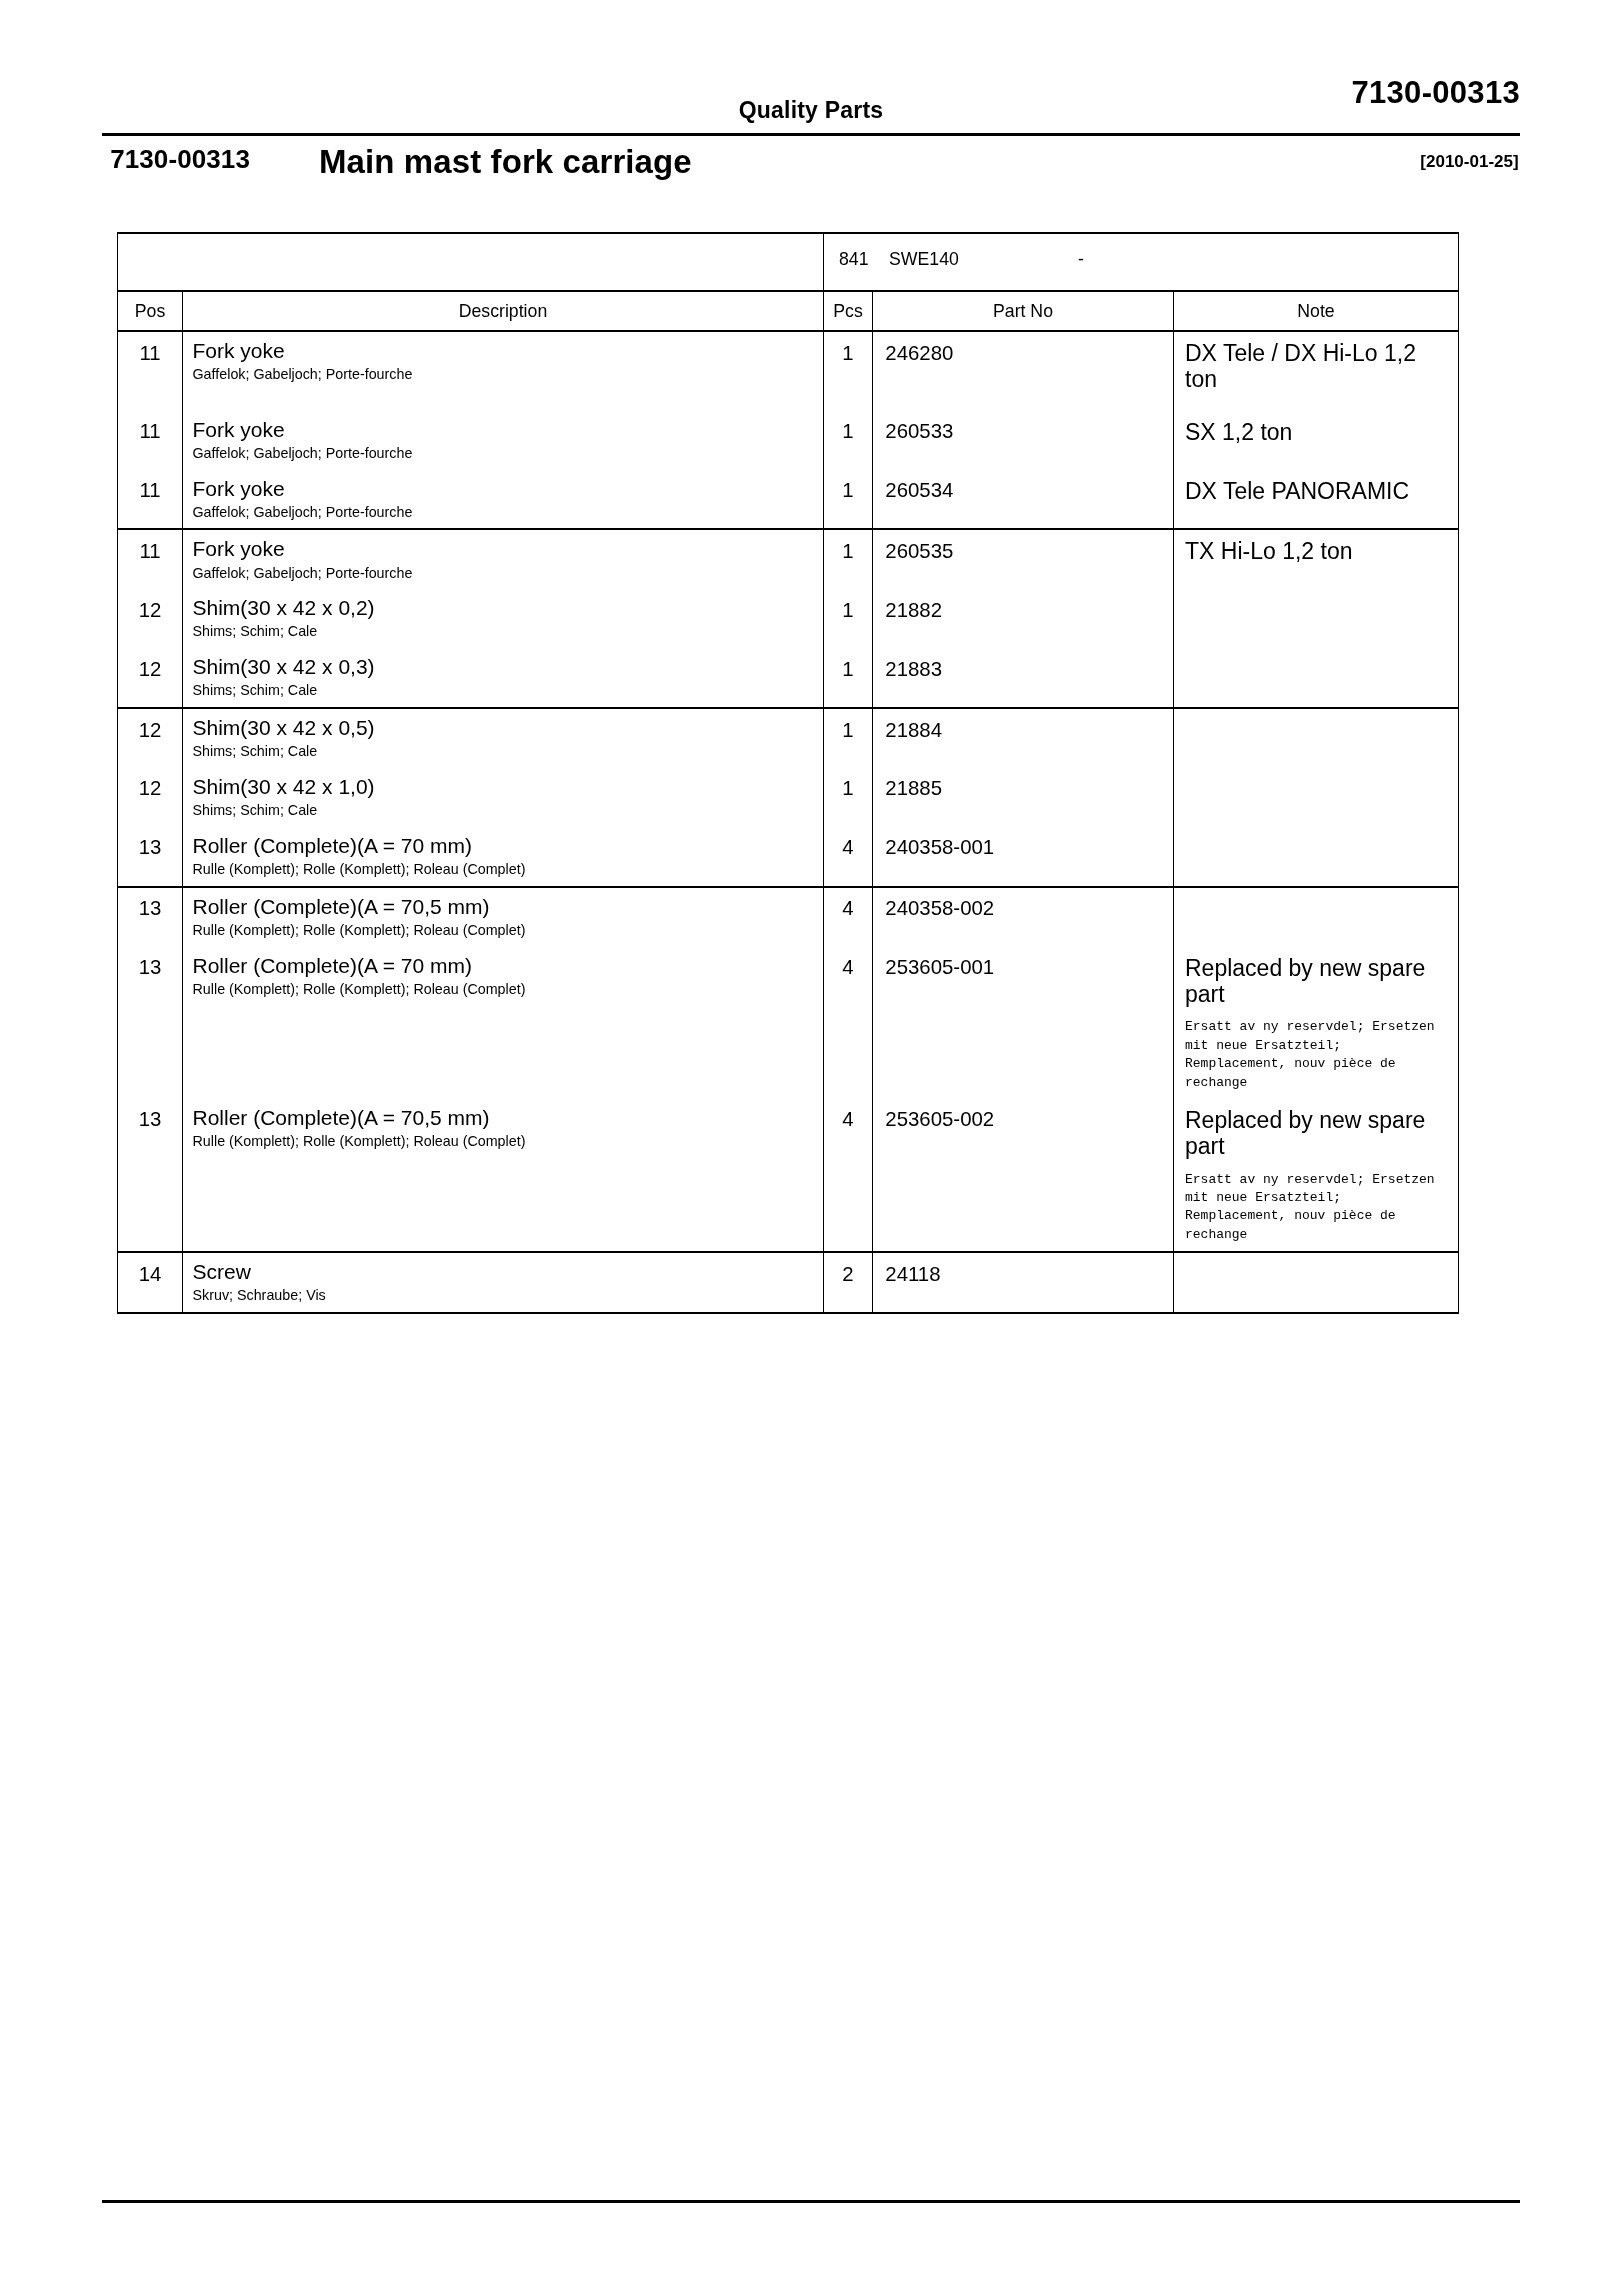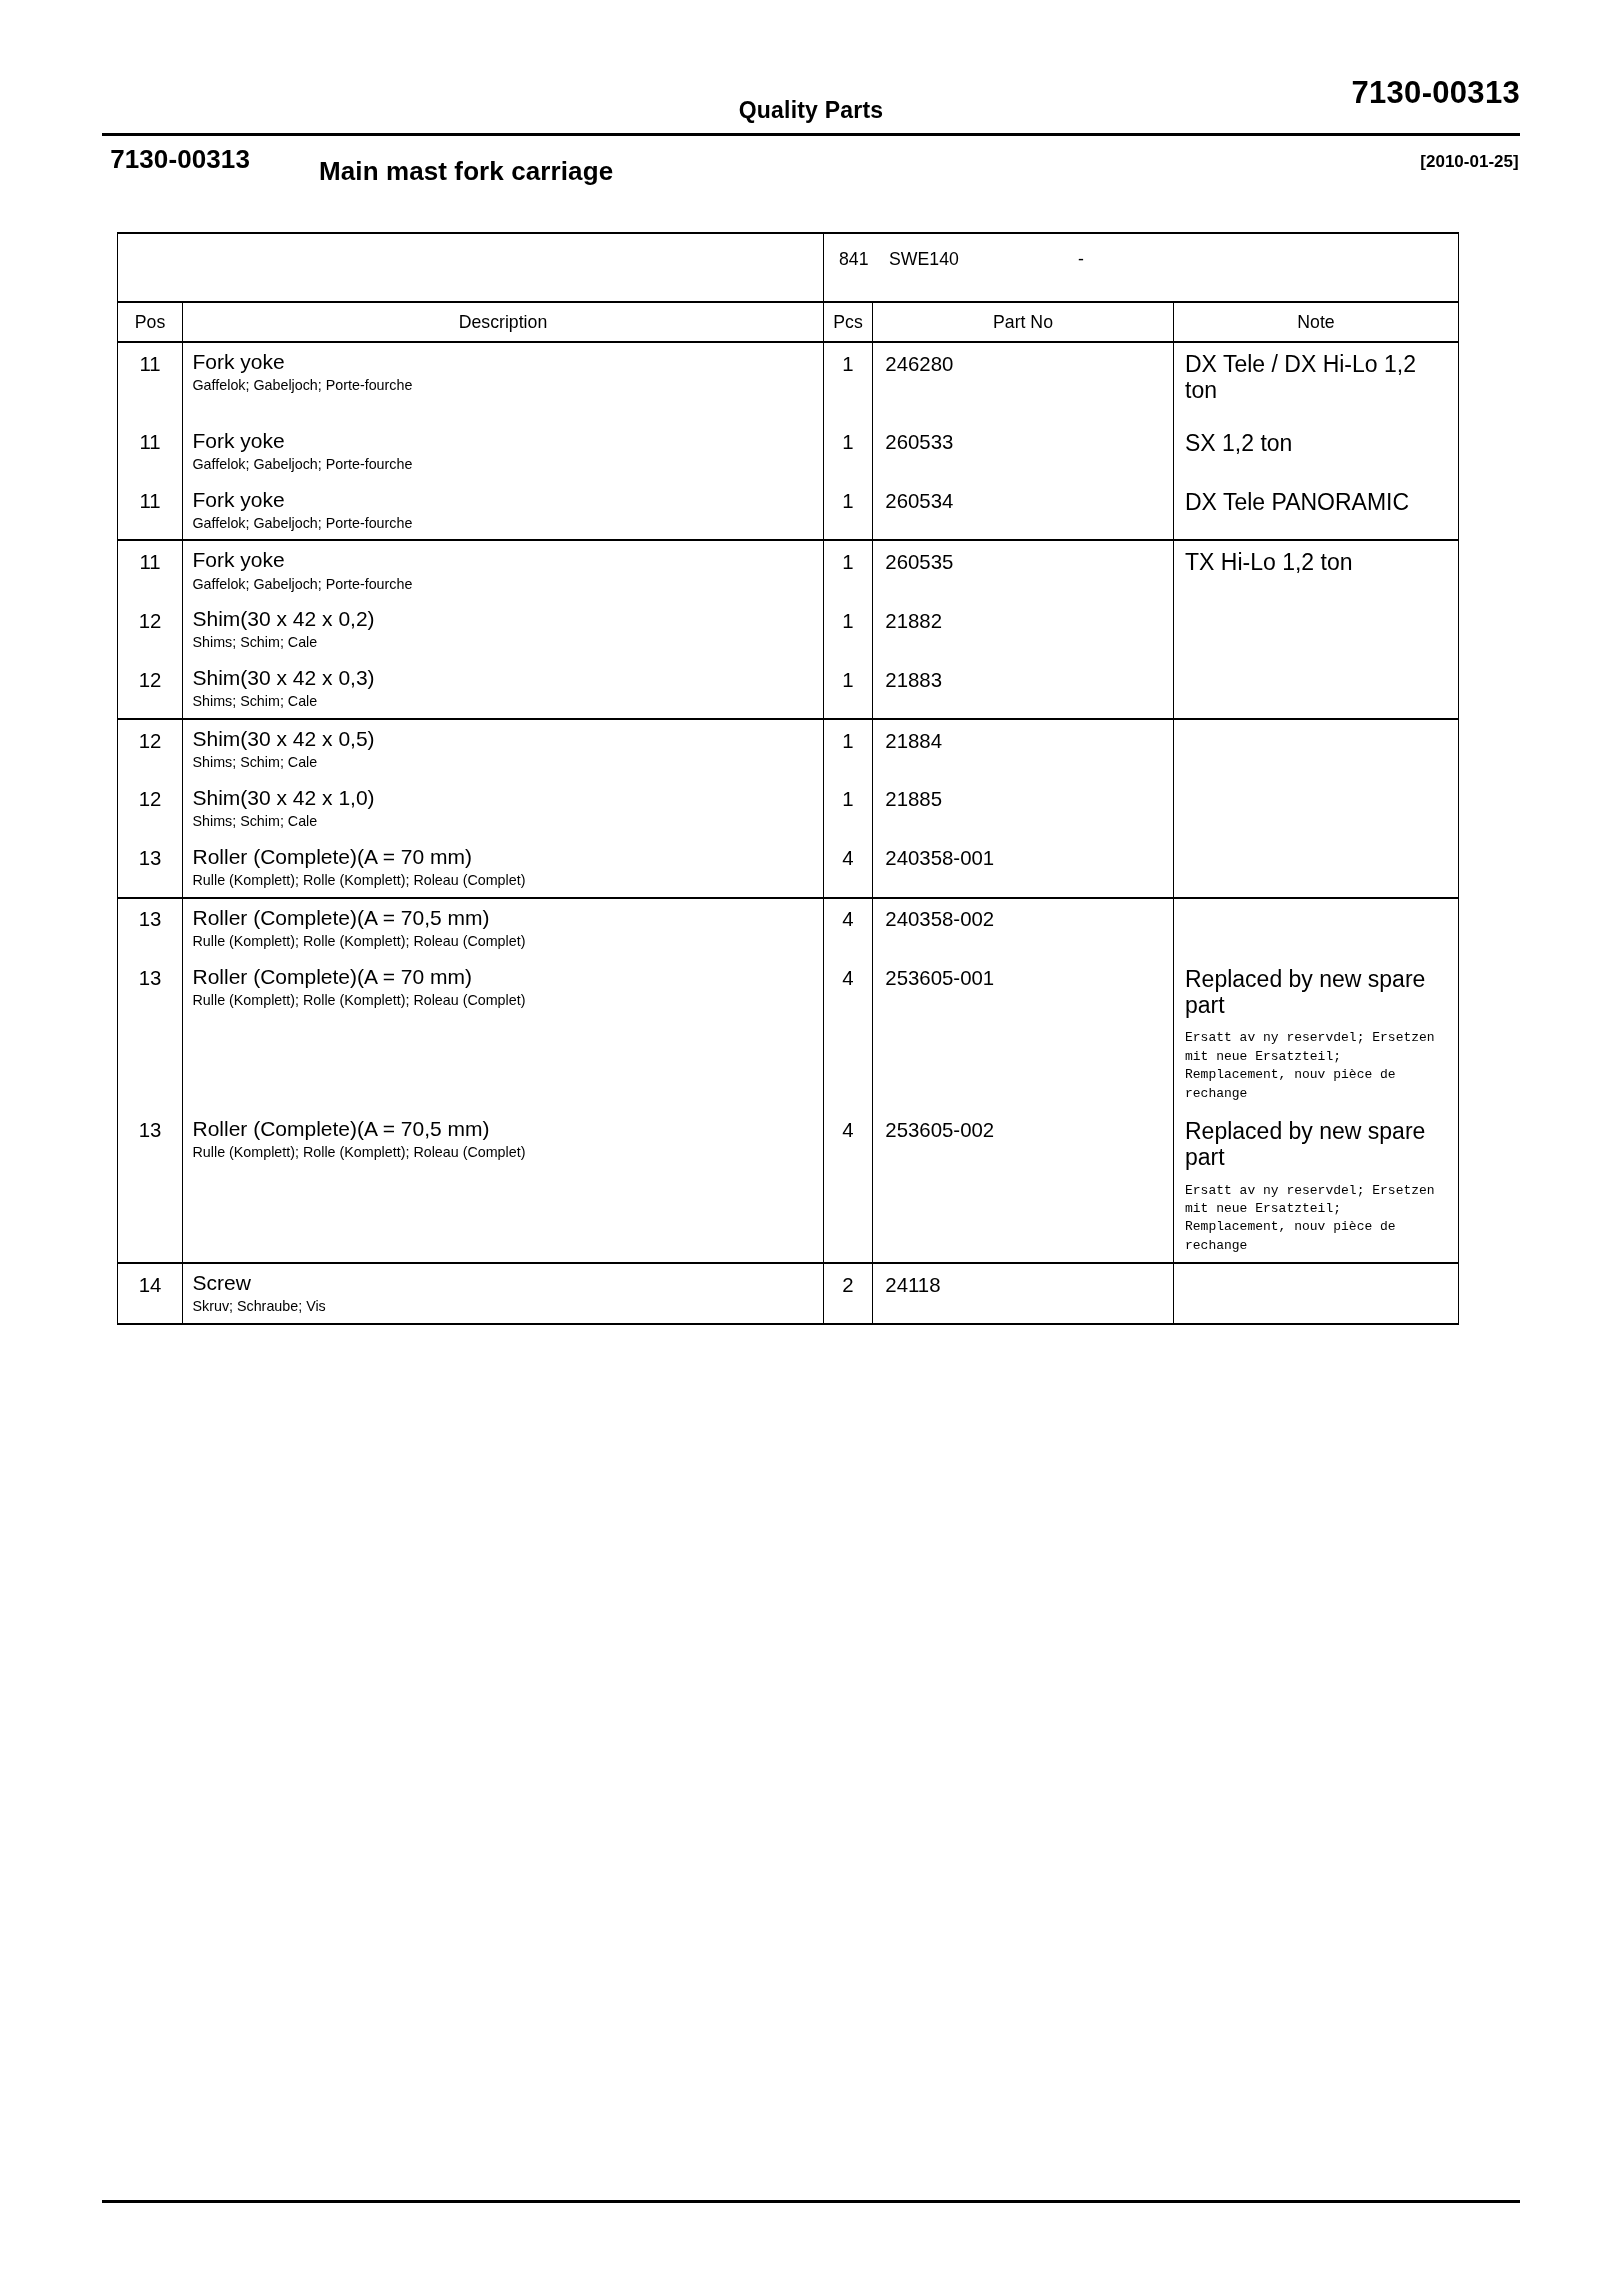--- a/index.html
+++ b/index.html
@@ -72,22 +72,22 @@
     position: absolute;
     left: 8.2px;
     top: 1.4px;
     font-size: 26px;
     font-weight: bold;
     letter-spacing: 0.1px;
   }
   .title-name {
     position: absolute;
     left: 217px;
-    top: 13px;
-    font-size: 26px;
+    top: 0px;
+    font-size: 33px;
     font-weight: bold;
     letter-spacing: 0.1px;
   }
   .title-date {
     position: absolute;
     right: 1.4px;
     top: 8.9px;
     font-size: 17px;
     font-weight: bold;
   }
@@ -129,21 +129,21 @@
     border-bottom: 2.7px solid #000;
   }
   .model-blank {
     border-right: 1.4px solid #000;
   }
   .model-cell {
     position: relative;
   }
   .model-inner {
     position: relative;
-    height: 67px;
+    height: 56px;
   }
   .model-num {
     position: absolute;
     left: 15px;
     top: 15px;
     font-size: 17.7px;
   }
   .model-name {
     position: absolute;
     left: 65px;

